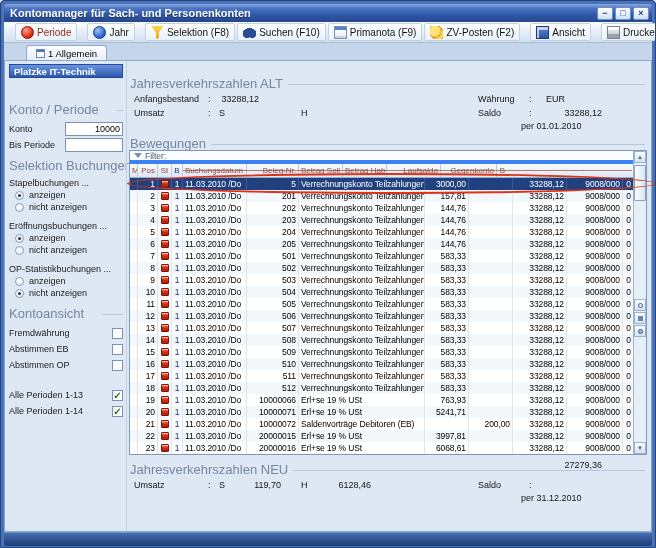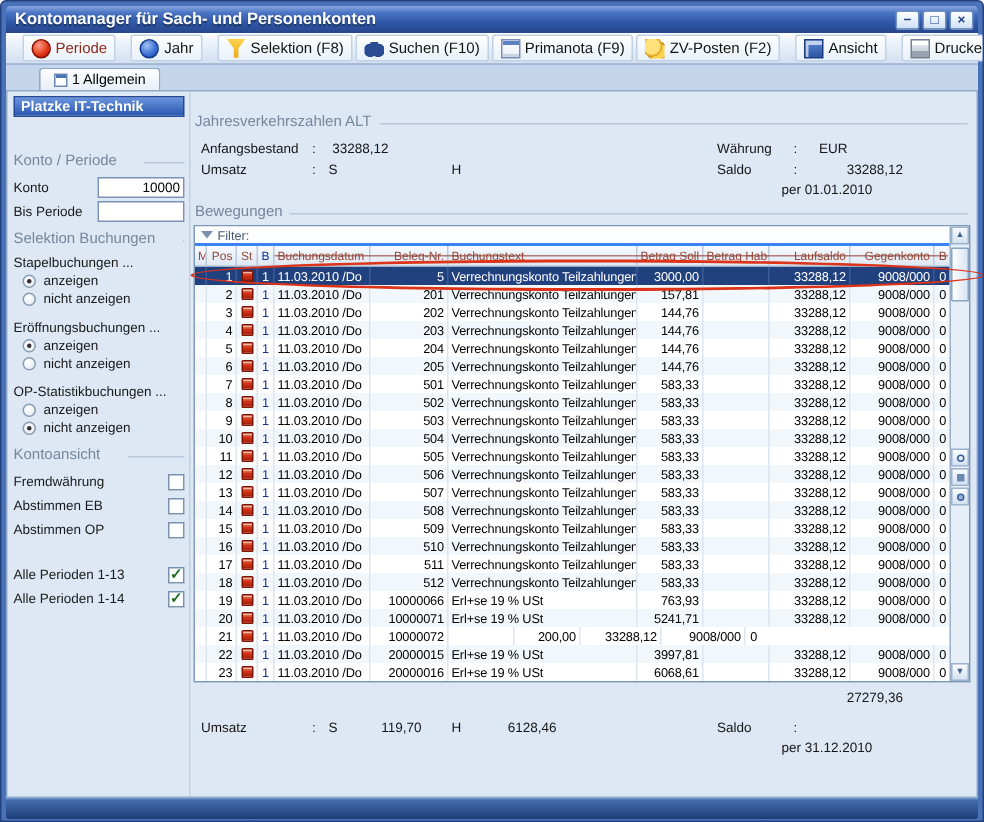--- a/index.html
+++ b/index.html
@@ -58,21 +58,21 @@
   .tab { height:16px; display:flex; align-items:center; gap:3px; padding:0 9px;
     background:linear-gradient(180deg,#fdfdfe,#e6eef8); border:1px solid #8fa9c8; border-bottom:none;
     border-radius:3px 3px 0 0; font-size:9.5px; position:relative; top:1px; cursor:default; }
   .tabicon { width:9px; height:9px; background:#fff; border:1px solid #6a88b0;
     box-shadow:inset 0 2px 0 #4a74b8; }
 
   
   .content { position:relative; height:472px; background:#dde8f4; border:1px solid #8fa9c8;
     overflow:visible; }
 
-  .caption { display:flex; align-items:center; font-size:10px; color:#75879e; white-space:nowrap; }
+  .caption { display:flex; align-items:center; font-size:13px; color:#75879e; white-space:nowrap; }
   .caption i { flex:1; border-top:1px solid #b9c7da; margin:1px 0 0 5px; }
 
   
   .sidebar { position:absolute; left:4px; top:3px; width:114px; bottom:3px; font-size:9px; color:#1a1a1a; }
   .company { height:14px; line-height:14px; padding-left:4px; margin-bottom:24px;
     background:linear-gradient(180deg,#6a94dd,#2a58ae); border:1px solid #24489a;
     color:#fff; font-weight:bold; font-size:9.5px; white-space:nowrap; overflow:hidden; }
   .scap { margin:6px 0 4px 0;gap:13px; }
   .field-row { display:flex; justify-content:space-between; align-items:center; height:15px; margin-bottom:1px; }
   .fld { width:58px; height:14px; border:1px solid #7a92b4; background:#fff; text-align:right;
@@ -93,21 +93,21 @@
   .main { position:absolute; left:121px; top:0; right:1px; bottom:0; border-left:1px solid #c2d0e2;
     overflow:visible; }
   .main .caption.abs { position:absolute; left:3px; right:5px; }
   .jspan { position:absolute; font-size:9px; color:#161616; white-space:nowrap; }
   .jr { text-align:right; }
 
   
   .grid { position:absolute; left:2px; top:89px; width:518px; height:305px;
     border:1px solid #7e98b8; background:#fff; overflow:visible; }
   .filter-row { width:504px; height:13px; display:flex; align-items:center; gap:3px; padding:0 4px;
-    background:#fbfdfe; border-bottom:2px solid #3b82f6; }
+    background:#fbfdfe; border-bottom:4px solid #3b82f6; }
   .funnel { width:0; height:0; border-left:4px solid transparent; border-right:4px solid transparent;
     border-top:5px solid #7890ac; }
   .flt { font-size:8.5px; color:#4a5a70; }
   .ghead { width:504px; height:14px; display:flex; position:relative;
     background:linear-gradient(180deg,#f8fbfe,#dde7f3); border-bottom:1px solid #9ab0ca; }
   .hcell { font-size:8px; line-height:13px; color:#96493a; padding:0 2px; overflow:hidden;
     white-space:nowrap; border-right:1px solid #bccadc; flex:none; cursor:default; }
   .strike { position:absolute; left:53px; right:2px; top:6px; height:1px;
     background:rgba(150,73,58,.7); z-index:2; }
   .gbody { width:504px; }
@@ -332,21 +332,20 @@
           <span class="flt">Filter:</span>
         </div>
         <div class="ghead" id="grid-header">
           <div class="strike"></div>
         <div class="hcell c-m">M</div>
             <div class="hcell c-pos">Pos</div>
             <div class="hcell c-st">St</div>
             <div class="hcell c-b">B</div>
             <div class="hcell c-datum">Buchungsdatum</div>
             <div class="hcell c-beleg">Beleg-Nr.</div>
-            <div class="hcell c-text">Buchungstext</div>
             <div class="hcell c-soll">Betrag Soll</div>
             <div class="hcell c-haben">Betrag Haben</div>
             <div class="hcell c-lauf">Laufsaldo</div>
             <div class="hcell c-gegen">Gegenkonto</div>
             <div class="hcell c-b2">B</div>
           </div>
         <div class="gbody" id="grid-body">
             <div class="grid-row selected">
               <div class="gcell c-m"></div>
               <div class="gcell c-pos">1</div>
@@ -669,20 +668,21 @@
             </div>
             <div class="grid-row">
               <div class="gcell c-m"></div>
               <div class="gcell c-pos">21</div>
               <div class="gcell c-st">
                 <span class="stapel"></span>
               </div>
               <div class="gcell c-b">1</div>
               <div class="gcell c-datum">11.03.2010 /Do</div>
               <div class="gcell c-beleg">10000072</div>
+              <div class="gcell c-text">Saldenvorträge Debitoren (EB)</div>
               <div class="gcell c-soll"></div>
               <div class="gcell c-haben">200,00</div>
               <div class="gcell c-lauf">33288,12</div>
               <div class="gcell c-gegen">9008/000</div>
               <div class="gcell c-b2">0</div>
             </div>
             <div class="grid-row alt">
               <div class="gcell c-m"></div>
               <div class="gcell c-pos">22</div>
               <div class="gcell c-st">
@@ -727,20 +727,24 @@
               </div>
             <div class="sbtn tool">
                 <span class="ring f"></span>
               </div>
           </div>
           <div class="sbtn down">▼</div>
         </div>
         <div class="annotation"></div>
       </div>
 
+      <div class="caption abs" style="top:401px">
+        <span>Jahresverkehrszahlen NEU</span>
+          <i></i>
+      </div>
       <span class="jspan" style="left:7px;top:419px">Umsatz</span>
       <span class="jspan" style="left:81px;top:419px">:</span>
       <span class="jspan" style="left:92px;top:419px">S</span>
       <span class="jspan jr" style="left:98px;top:419px;width:56px">119,70</span>
       <span class="jspan" style="left:174px;top:419px">H</span>
       <span class="jspan jr" style="left:180px;top:419px;width:64px">6128,46</span>
       <span class="jspan" style="left:351px;top:419px">Saldo</span>
       <span class="jspan" style="left:402px;top:419px">:</span>
       <span class="jspan jr" style="left:395px;top:399px;width:80px">27279,36</span>
       <span class="jspan" style="left:394px;top:432px">per 31.12.2010</span>

